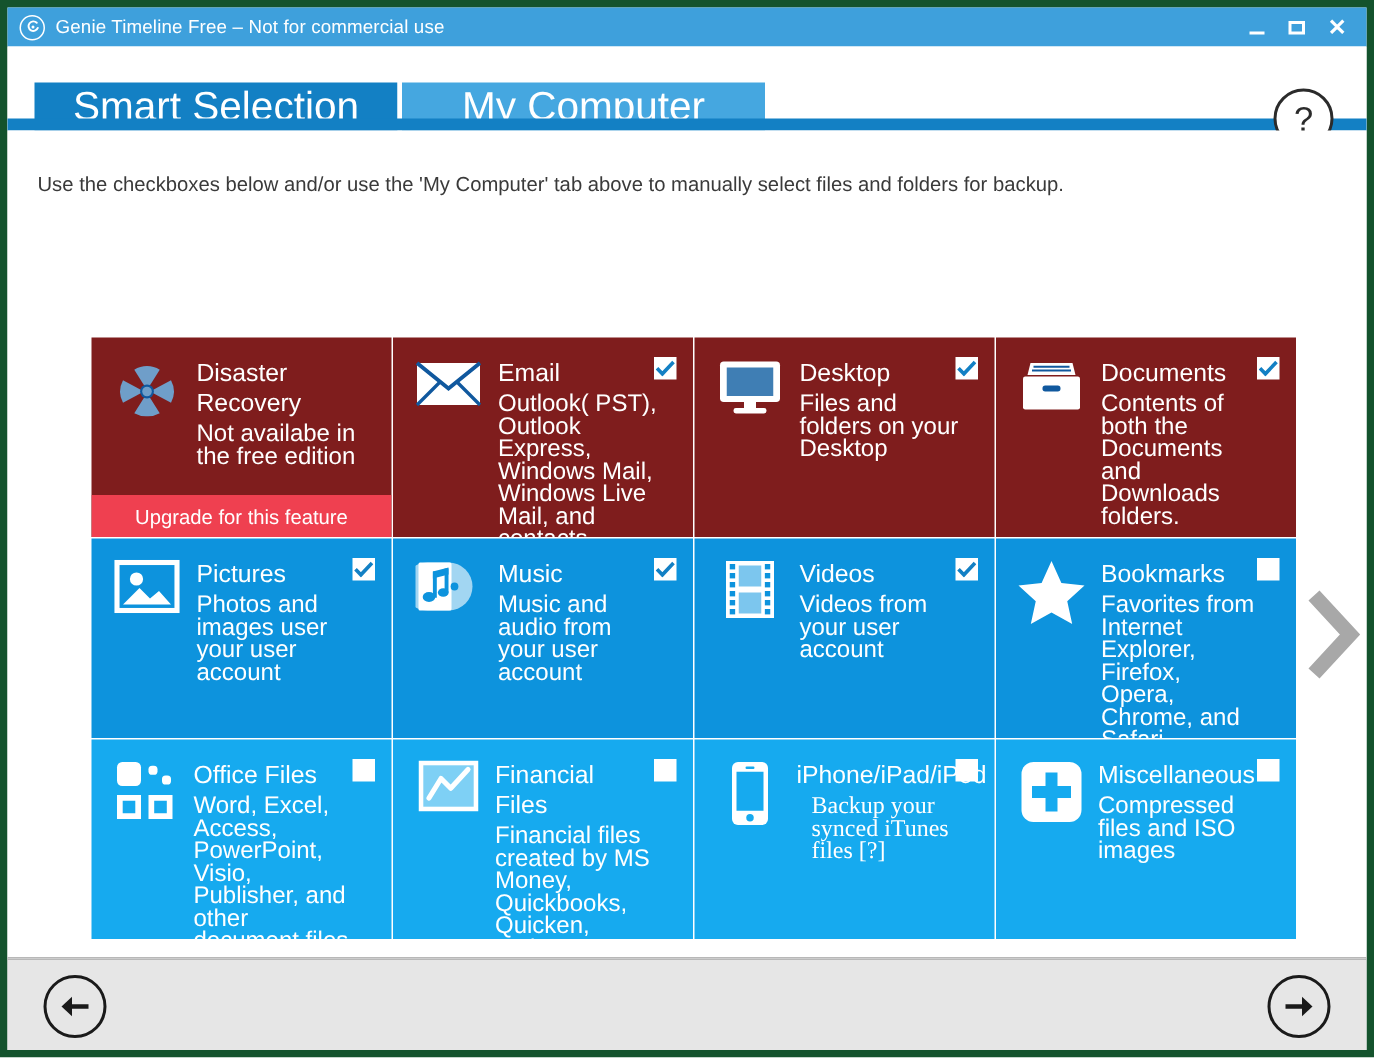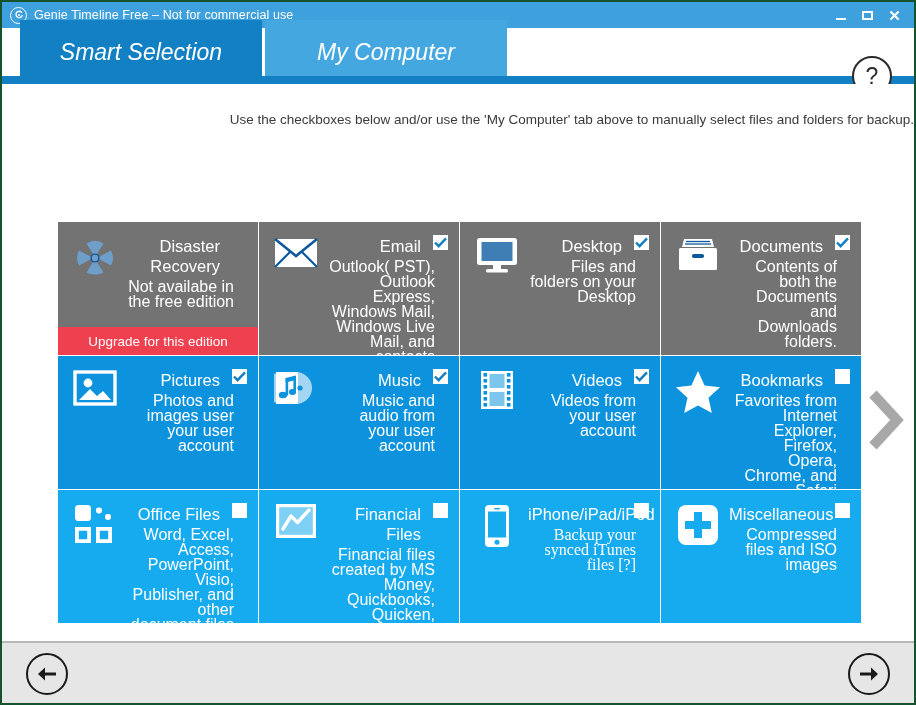--- a/index.html
+++ b/index.html
@@ -8,23 +8,23 @@
     width:916px;height:705px;
     font-family:"Liberation Sans", sans-serif;
     background:#ffffff;
     overflow:hidden;
     -webkit-font-smoothing:antialiased;
   }
   .app{
     position:relative;
     width:916px;height:705px;
     box-sizing:border-box;
-    border:2px solid #14532d;
-    background:#ffffff;
-    display:flex;flex-direction:column;text-align:right;
+    border:5px solid #14532d;
+    background:#ffffff;
+    display:flex;flex-direction:column;
   }
 
   
   .titlebar{
     height:26px;flex:0 0 26px;
     background:#3ea0dc;
     display:flex;align-items:center;
     padding:0 0 0 8px;
     color:#ffffff;
     font-size:12.5px;
@@ -55,28 +55,27 @@
   
   .tabstrip{
     flex:0 0 56px;height:56px;
     background:#ffffff;
     position:relative;
     display:flex;align-items:flex-end;
     padding-left:18px;
     box-sizing:border-box;
   }
   .tab{
-    height:64px;
-    display:flex;align-items:center;justify-content:center;
-    color:#ffffff;
-    font-size:23px;
+    height:32px;
+    display:flex;align-items:center;justify-content:center;
+    color:#ffffff;
+    font-size:27px;
     font-weight:400;
     box-sizing:border-box;
     cursor:default;
-    font-style:italic;
   }
   .tab-smart{width:242px;background:#1380c4;}
   .tab-gap{width:3px;height:48px;background:#ffffff;}
   .tab-mycomp{width:242px;background:#45a7e0;}
   .tabstrip-underline{
     position:absolute;left:0;right:0;bottom:0;height:8px;background:#1380c4;
   }
   .help-btn{
     position:absolute;right:22px;top:28px;
     width:40px;height:40px;border-radius:50%;
@@ -113,21 +112,21 @@
     gap:1px 1px;
   }
   .tile{
     position:relative;
     box-sizing:border-box;
     padding:14px 12px 0 14px;
     display:block;
     overflow:hidden;
     cursor:default;
   }
-  .tile.row1{background:#737373;}
+  .tile.row1{background:#7f1d1d;}
   .tile.row2{background:#0d93dd;}
   .tile.row3{background:#16aaef;padding-left:12px;}
 
   .tile-icon{
     position:absolute;left:14px;top:14px;
     width:46px;height:46px;
     display:flex;align-items:flex-start;justify-content:center;
   }
   .tile-icon svg{display:block;}
   .tile-title{
@@ -260,21 +259,21 @@
               <path d="M24 22 L38 14.5 A16 16 0 0 1 38 29.5 Z"></path>
               <path d="M20 22 L6 29.5 A16 16 0 0 1 6 14.5 Z"></path>
             </g>
             <circle cx="22" cy="22" r="4.6" fill="#10589e"></circle>
             <circle cx="22" cy="22" r="3.2" fill="#6f9ec9"></circle>
           </svg>
         </span>
         <div class="tile-title">Disaster Recovery</div>
         <div class="tile-desc">Not availabe in the free edition</div>
         <div class="upgrade-bar">
-          <span>Upgrade for this edition</span>
+          <span>Upgrade for this feature</span>
         </div>
       </div>
 
       <div class="tile row1">
         <span class="tile-icon">
           <svg width="44" height="34" viewBox="0 0 44 34">
             <rect x="1" y="3" width="42" height="28" fill="#ffffff"></rect>
             <path d="M1 3 L22 20 L43 3" fill="none" stroke="#10589e" stroke-width="2.6"></path>
             <path d="M1 31 L16 16 M43 31 L28 16" fill="none" stroke="#10589e" stroke-width="2.2"></path>
           </svg>

